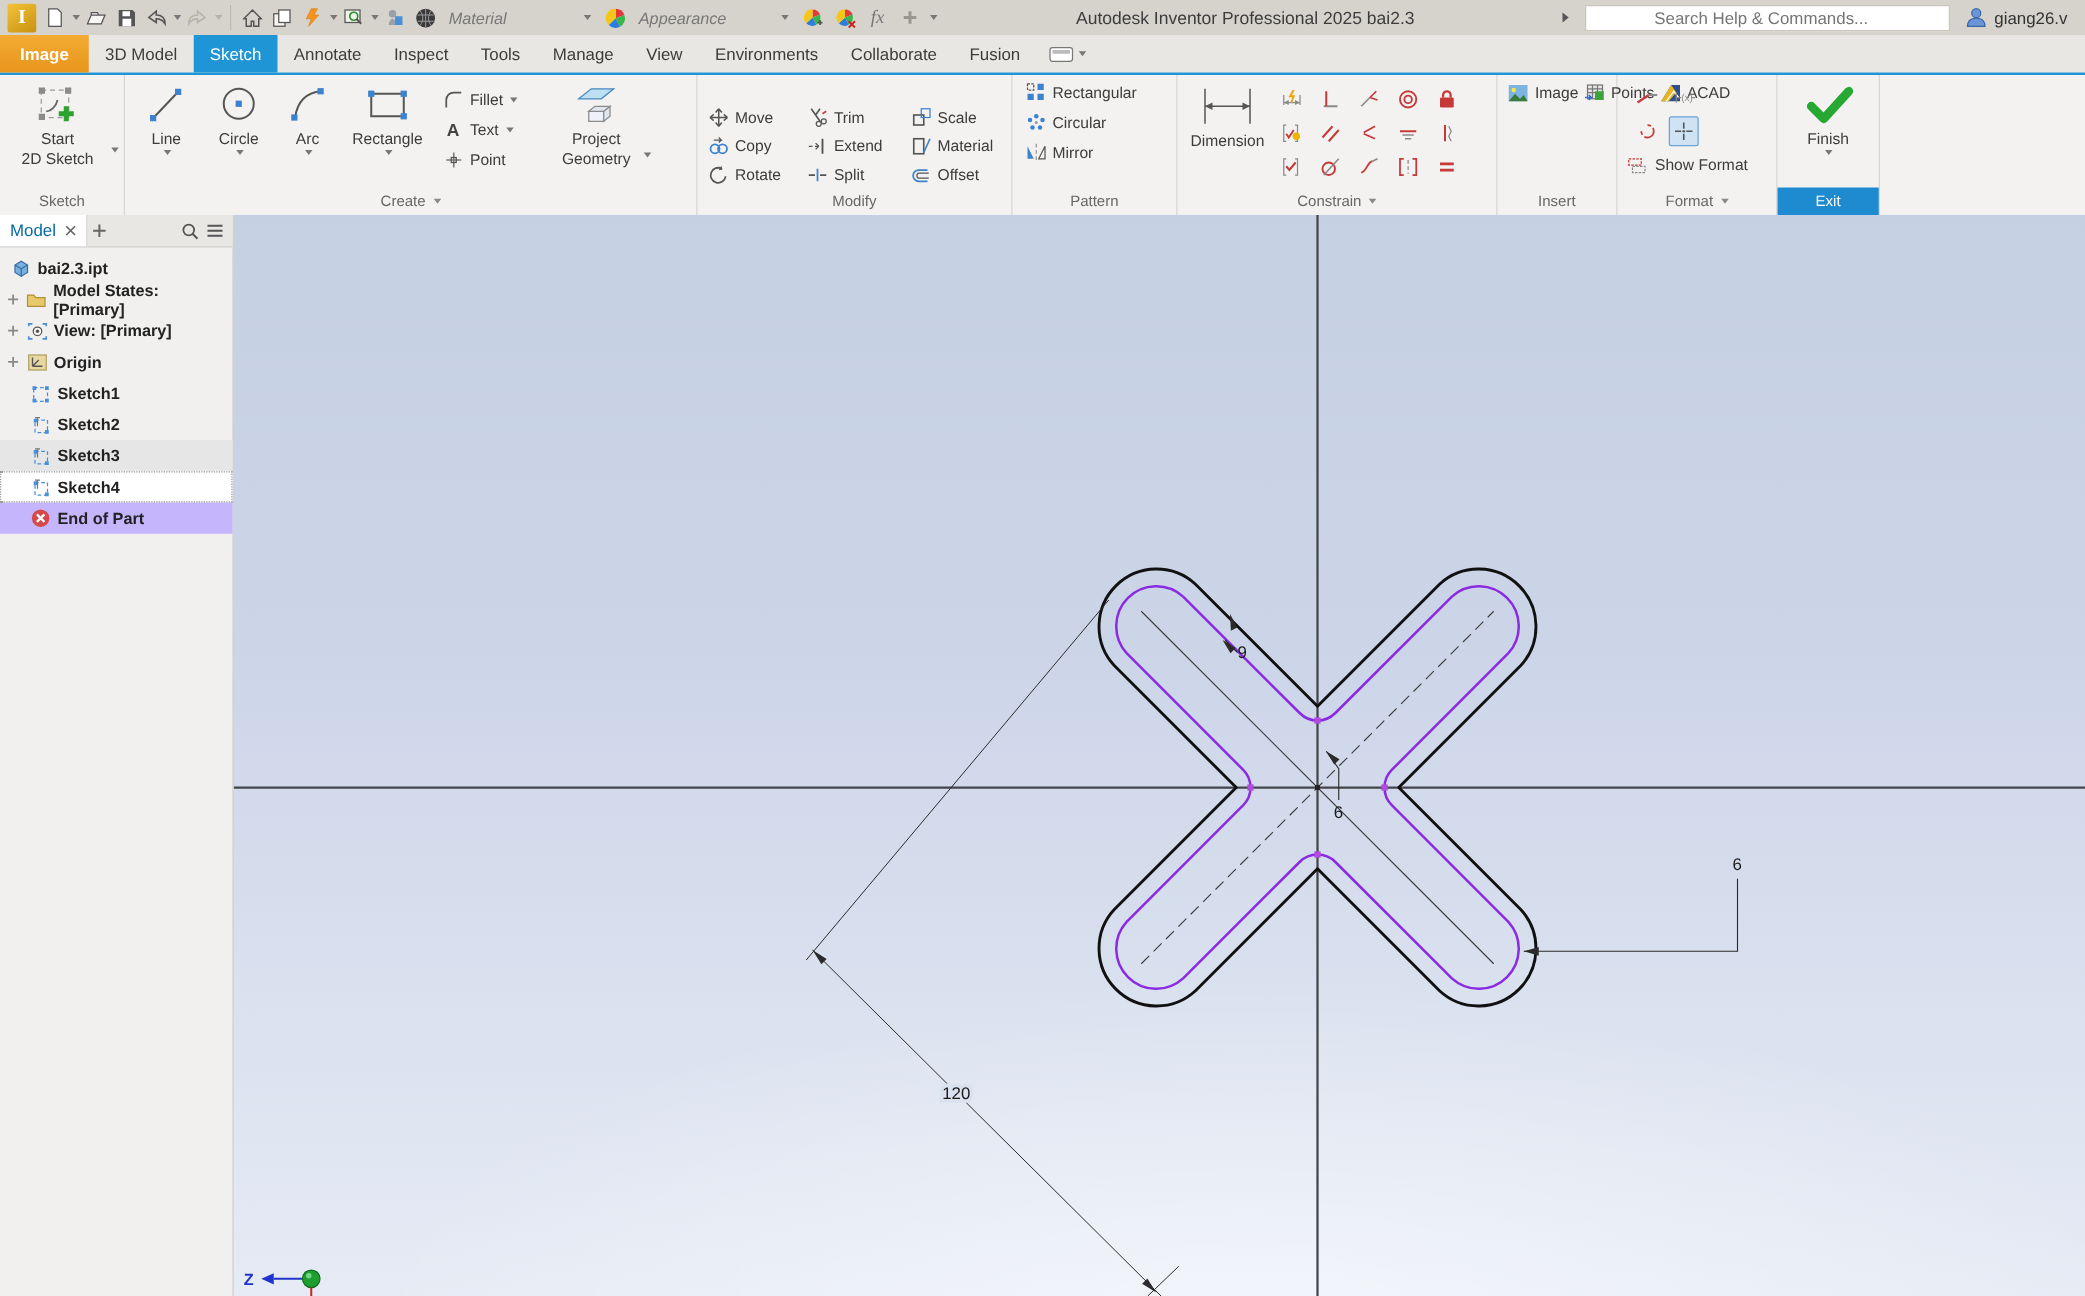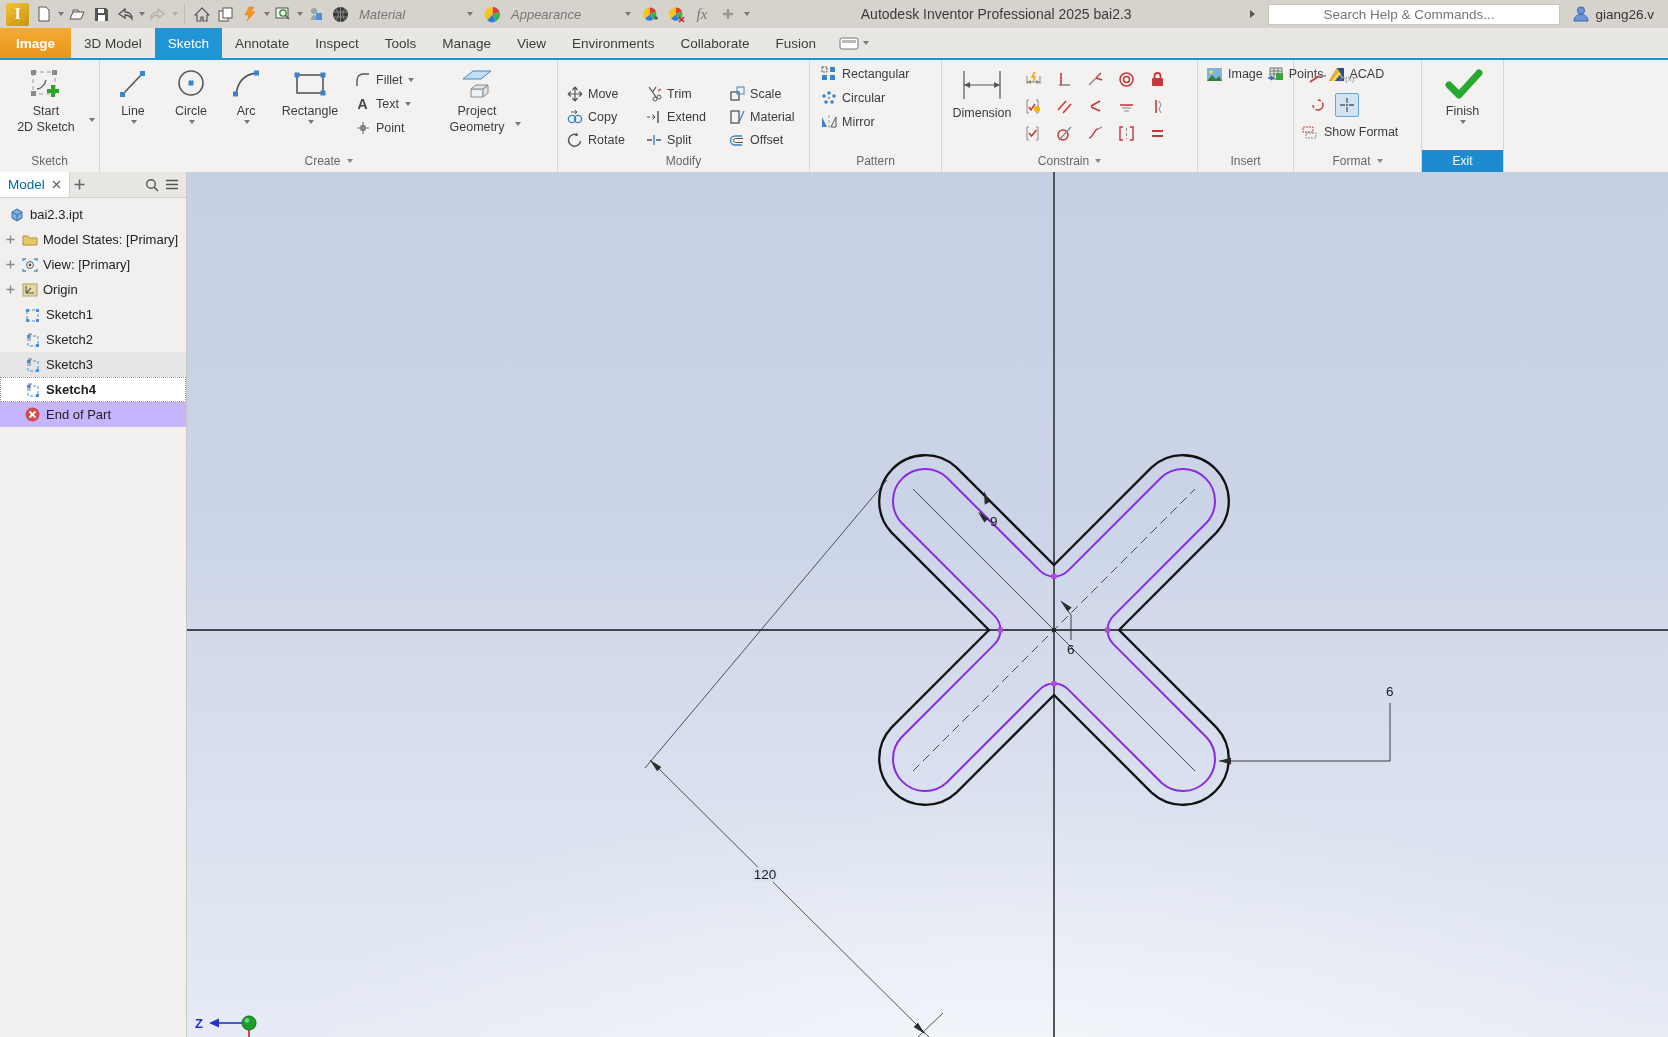--- a/index.html
+++ b/index.html
@@ -48,21 +48,21 @@
   svg { display:block; }
 
   
   .workarea { position:relative; width:1668px; height:865px; }
   .browser { position:absolute; left:0; top:0; width:187px; height:865px; background:#f1f0ef; border-right:1px solid #c9c7c4; }
   .bheader { height:26px; background:#e9e7e4; display:flex; align-items:center; border-bottom:1px solid #d4d2cf; }
   .btab { background:#fff; height:100%; display:flex; align-items:center; gap:7px; padding:0 8px; font-size:13.5px; color:#0369a1; border-right:1px solid #d4d2cf; }
   .bh-icon { width:20px; display:flex; justify-content:center; }
   .bh-spacer { flex:1; }
   .tree { padding-top:4px; }
-  .trow { height:25px; display:flex; align-items:center; gap:5px; font-size:13px; color:#222; padding-left:8px; }
+  .trow { height:25px; display:flex; align-items:center; gap:5px; font-size:13px; color:#222; padding-left:8px;font-weight:bold; }
   .trow .expander { width:11px; display:flex; justify-content:center; }
   .trow.child { padding-left:5px; }
   .trow.leaf { padding-left:24px; }
   .trow.hl { background:#e6e6e6; }
   .trow.selected { background:#fff; font-weight:bold; outline:1px dotted #9a9a9a; outline-offset:-1px; }
   .trow.endrow { background:#c4b5fd;text-align:right; }
 
   .canvas { position:absolute; left:187px; top:0; width:1481px; height:865px;
     background:
       radial-gradient(1200px 500px at 55% 105%, rgba(255,255,255,0.55), rgba(255,255,255,0) 60%),

